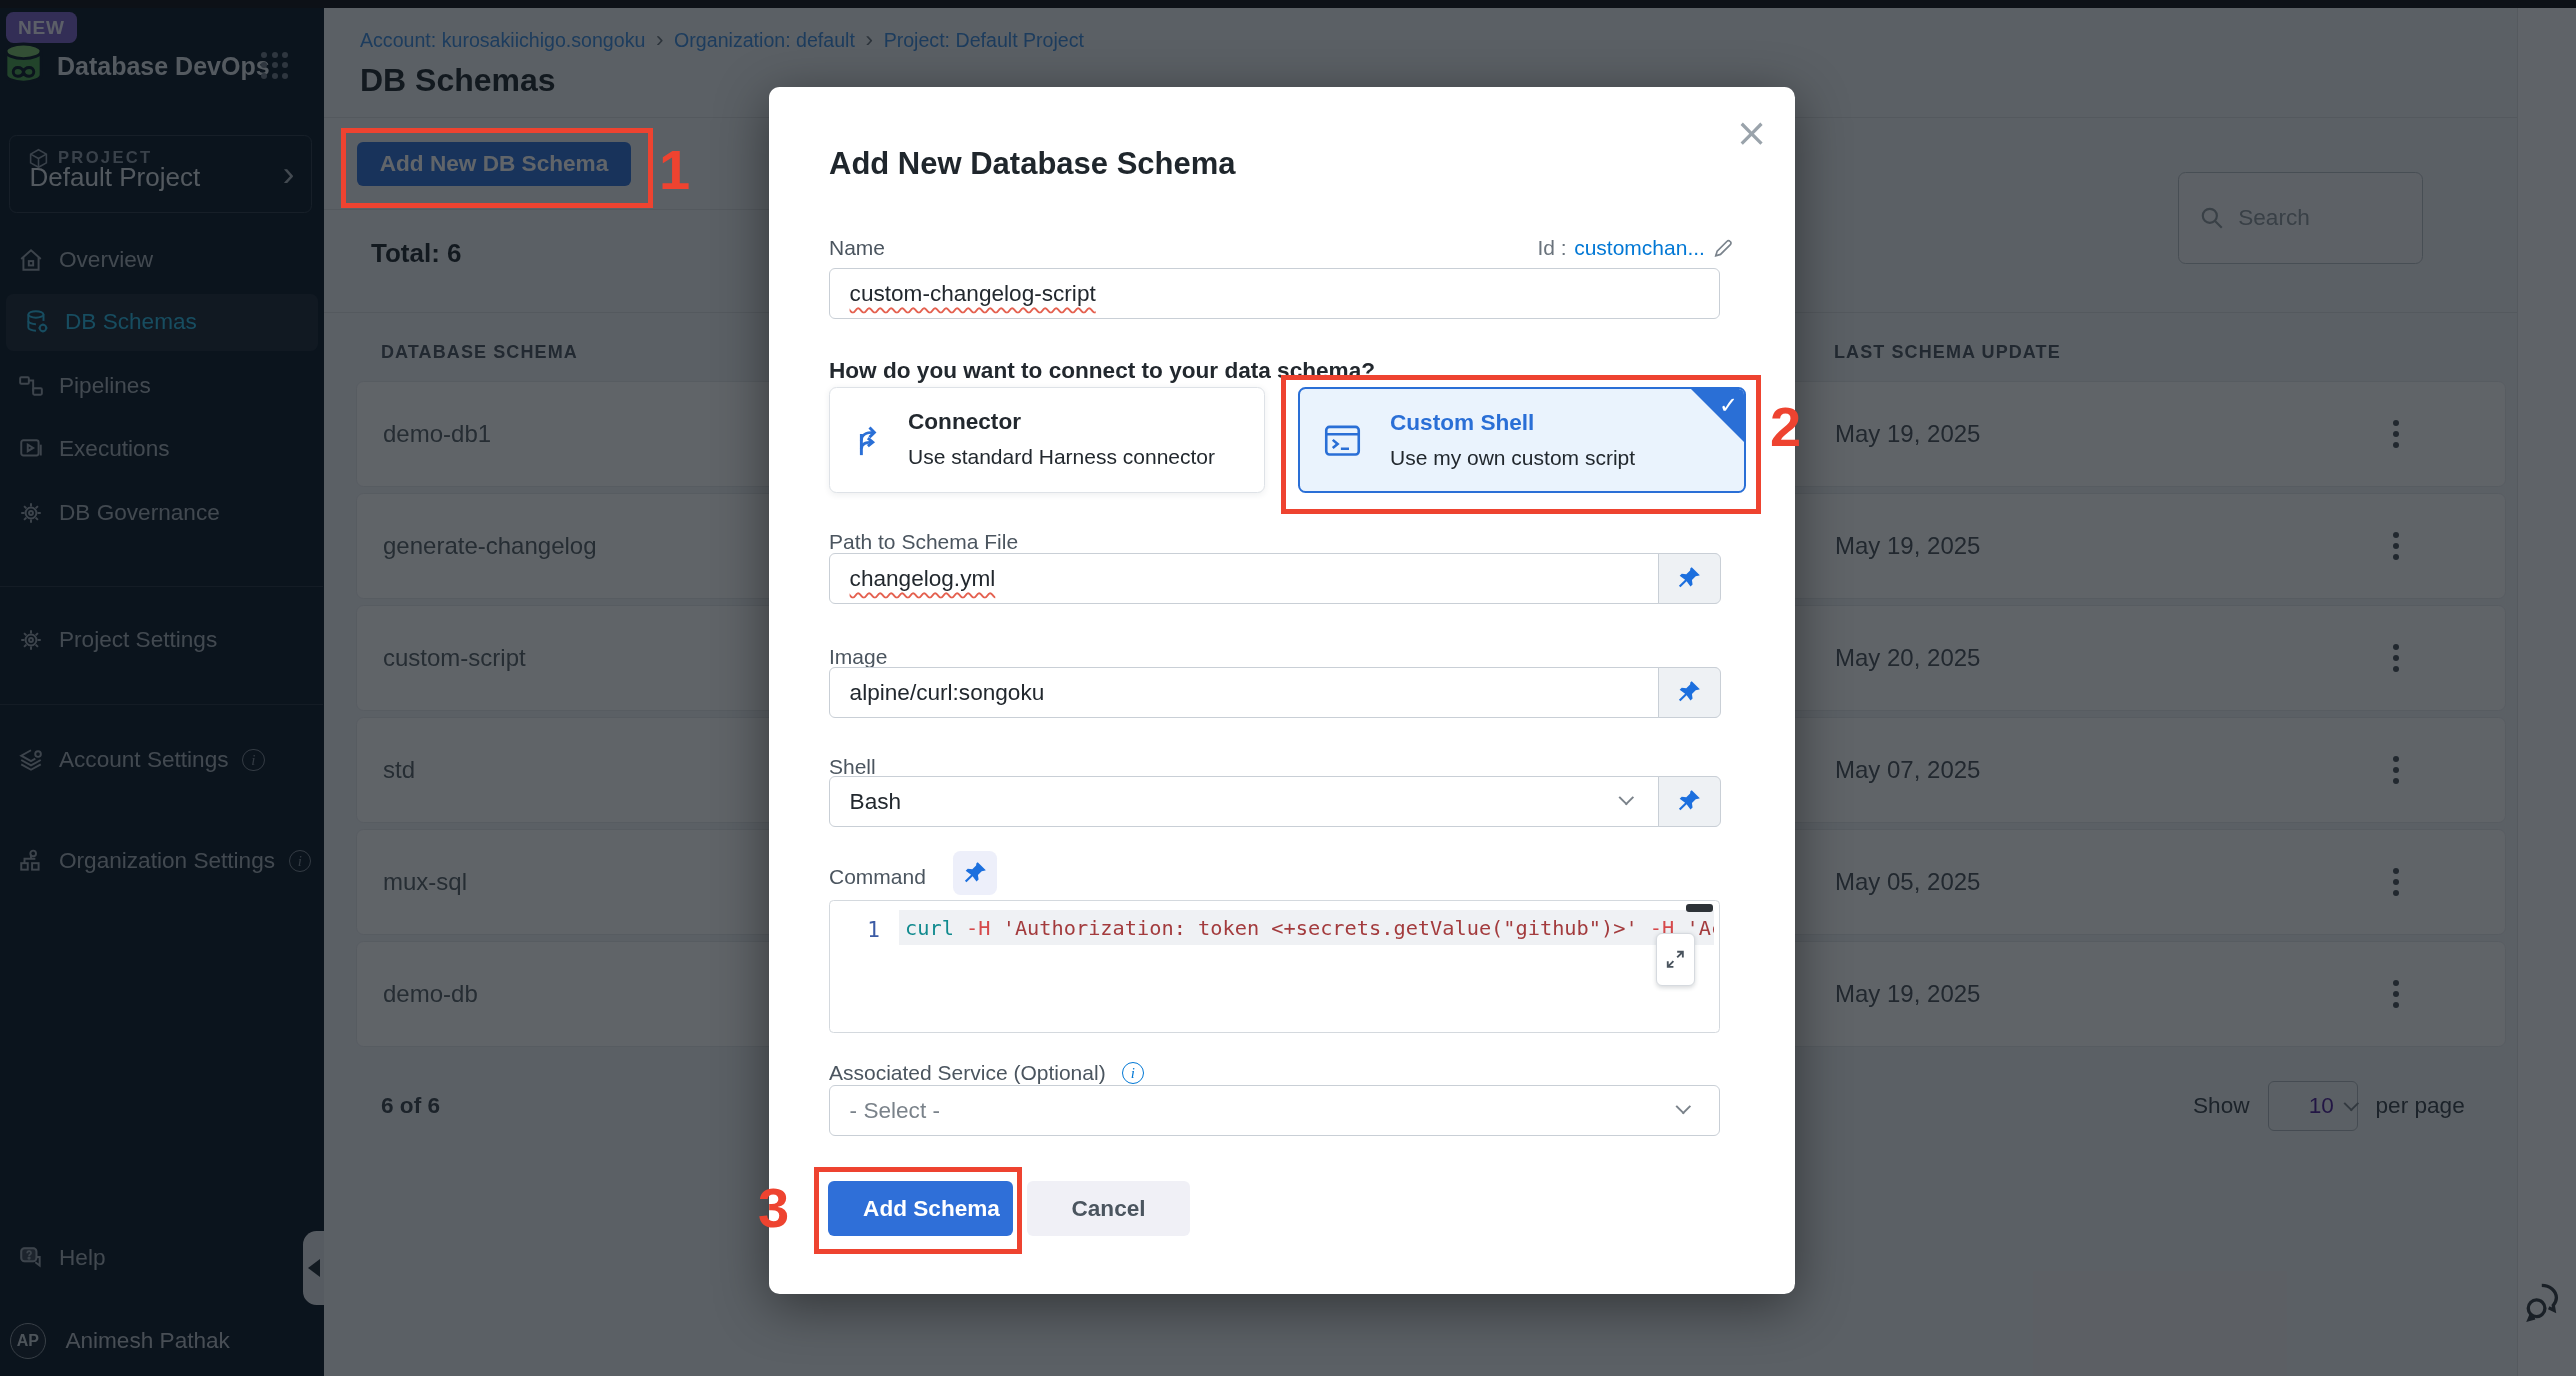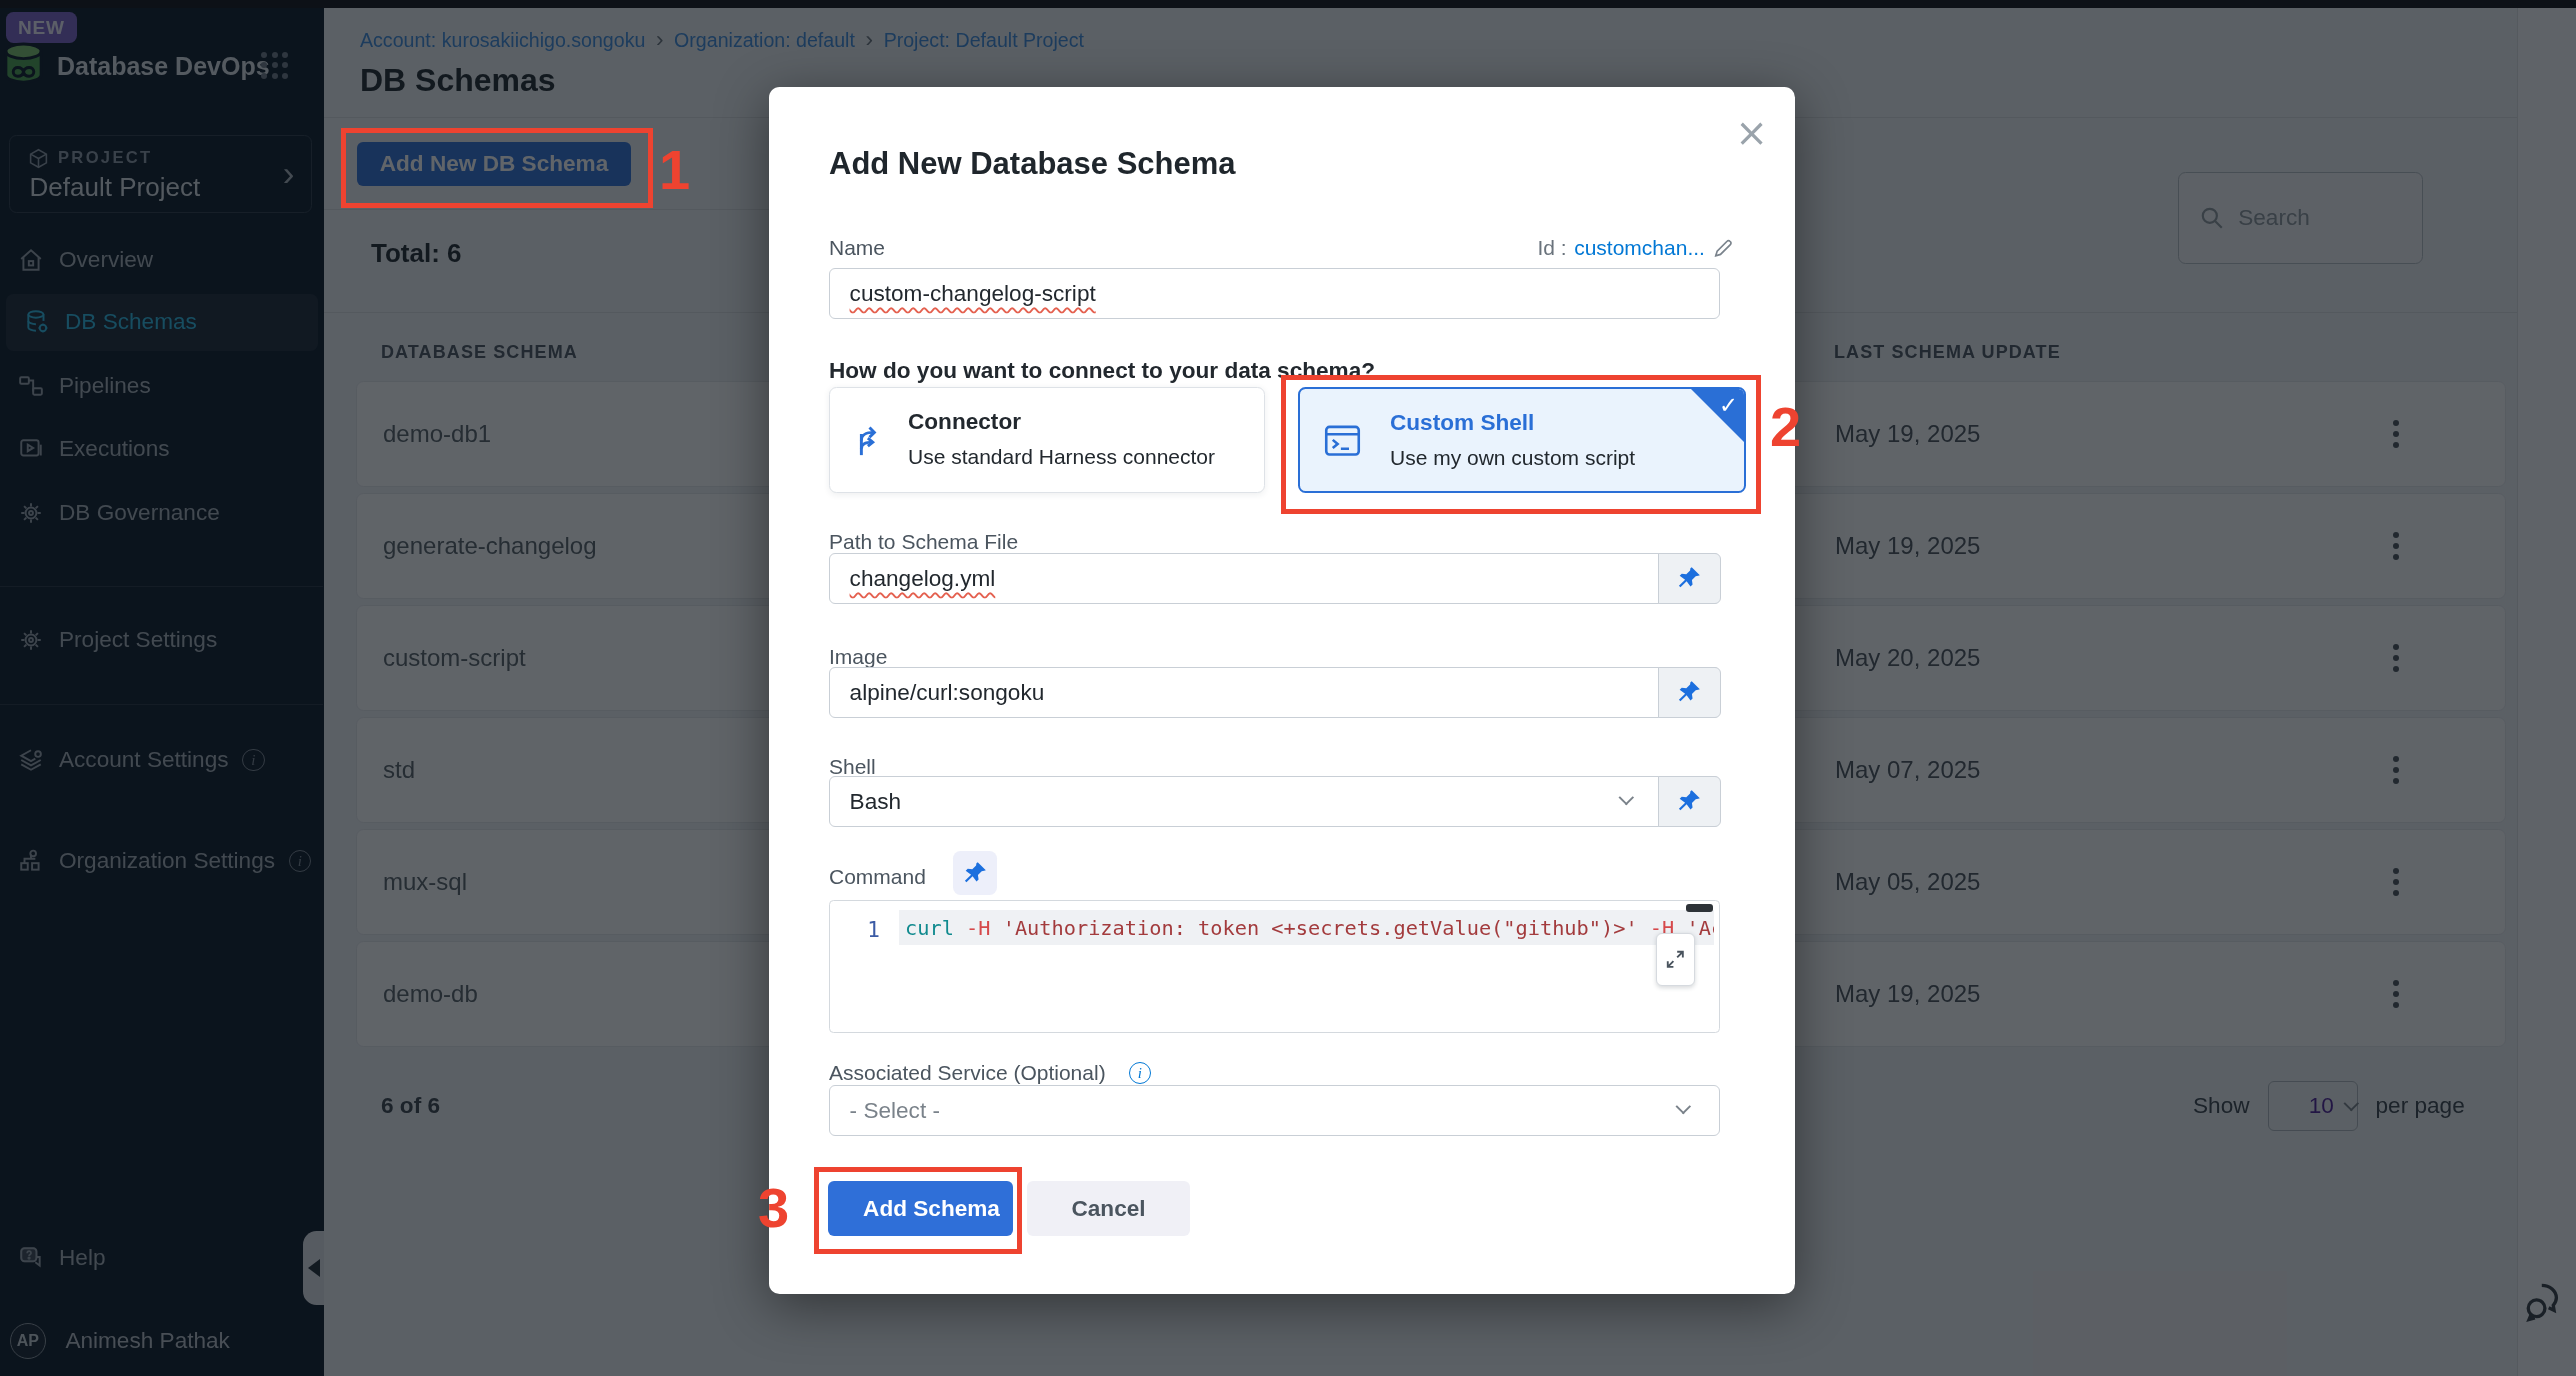--- a/index.html
+++ b/index.html
@@ -17,21 +17,21 @@
   .logo-icon { position:absolute; left:0px; top:30px; width:47px; height:50px; }
   .app-title { position:absolute; left:57px; top:44px; font-size:25px; font-weight:700; color:#D9DEE4; }
   .grid-icon { position:absolute; left:261px; top:44px; width:30px; height:30px;
     display:grid; grid-template-columns:repeat(3,6px); grid-template-rows:repeat(3,6px); gap:4.5px; }
   .grid-icon span { width:6px; height:6px; border-radius:50%; background:#6F7A86; }
 
   .project-card { position:absolute; left:9px; top:127px; width:303px; height:78px;
     border:1.5px solid #2B3847; border-radius:7.5px; }
   .pc-top { position:absolute; left:18px; top:12px; display:flex; align-items:center; gap:9px; }
   .pc-label { font-size:16.6px; font-weight:700; letter-spacing:2.3px; color:#8D99A5; }
-  .pc-name { position:absolute; left:19.6px; top:36px; font-size:26px; color:#D7DDE2;text-align:right; }
+  .pc-name { position:absolute; left:19.6px; top:26px; font-size:26px; color:#D7DDE2;text-align:right; }
   .pc-chevron { position:absolute; right:16.6px; top:19.6px; font-size:35px; color:#A9B2BA; line-height:1; }
 
   .nav-item { position:absolute; left:0; width:324px; height:57px; display:flex; align-items:center;
     color:#A6AFB8; font-size:22.6px; cursor:pointer; }
   .nav-item .nicon { width:26px; height:26px; margin-left:18px; margin-right:15px; color:#97A1AB; flex:0 0 auto; }
   .nav-item.active { background:#1A2736; border-radius:7.5px; left:6px; width:312px; color:#2CB9E5; }
   .nav-item.active .nicon { color:#2CB9E5; }
   #nav-overview{ top:224px; } #nav-dbschemas{ top:286px; } #nav-pipelines{ top:350px; }
   #nav-executions{ top:413px; } #nav-governance{ top:477px; }
 
@@ -100,21 +100,21 @@
 
   
   #backdrop { position:absolute; left:0; top:0; width:2576px; height:1376px; background:rgba(13,18,24,0.65); z-index:40; }
   #modal { position:absolute; left:769px; top:87px; width:1026px; height:1207px; background:#FFFFFF;
     border-radius:10.6px; box-shadow:0 12px 53px rgba(0,0,0,0.45); z-index:60; }
   .m-close { position:absolute; right:27px; top:26px; font-size:39px; color:#9AA3AB; cursor:pointer;
     line-height:1; font-family:"DejaVu Sans",sans-serif; }
   .m-title { position:absolute; left:60px; top:59px; font-size:31px; font-weight:700; color:#1F262C; }
   .m-label { position:absolute; left:60px; font-size:21px; color:#4B555F; }
   #lbl-name{ top:149px; } #lbl-path{ top:443px; } #lbl-image{ top:558px; } #lbl-shell{ top:668px; }
-  #lbl-command{ top:778px; } #lbl-service{ top:974px; display:flex; align-items:center; gap:23px; }
+  #lbl-command{ top:778px; } #lbl-service{ top:974px; display:flex; align-items:center; gap:16px; }
   .m-idrow { position:absolute; right:60px; top:149px; display:flex; align-items:flex-end; gap:7.5px; font-size:21px; }
   .id-prefix { color:#6A737C; } .id-value { color:#0278D5; cursor:pointer; }
   .pencil-icon { width:22.6px; height:22.6px; color:#7A838C; cursor:pointer; }
 
   .m-input { position:absolute; left:60px; width:891px; height:51px; border:1.5px solid #C9CFD6;
     border-radius:6px; background:#fff; display:flex; align-items:center; }
   .m-input .val { margin-left:19.6px; font-size:22.6px; color:#22282E; }
   .wavy { text-decoration:underline; text-decoration-style:wavy; text-decoration-color:#E4604F;
     text-decoration-thickness:1.5px; text-underline-offset:6px; }
   #inp-name{ top:181px; } #inp-path{ top:466px; } #inp-image{ top:580px; } #inp-shell{ top:689px; }

